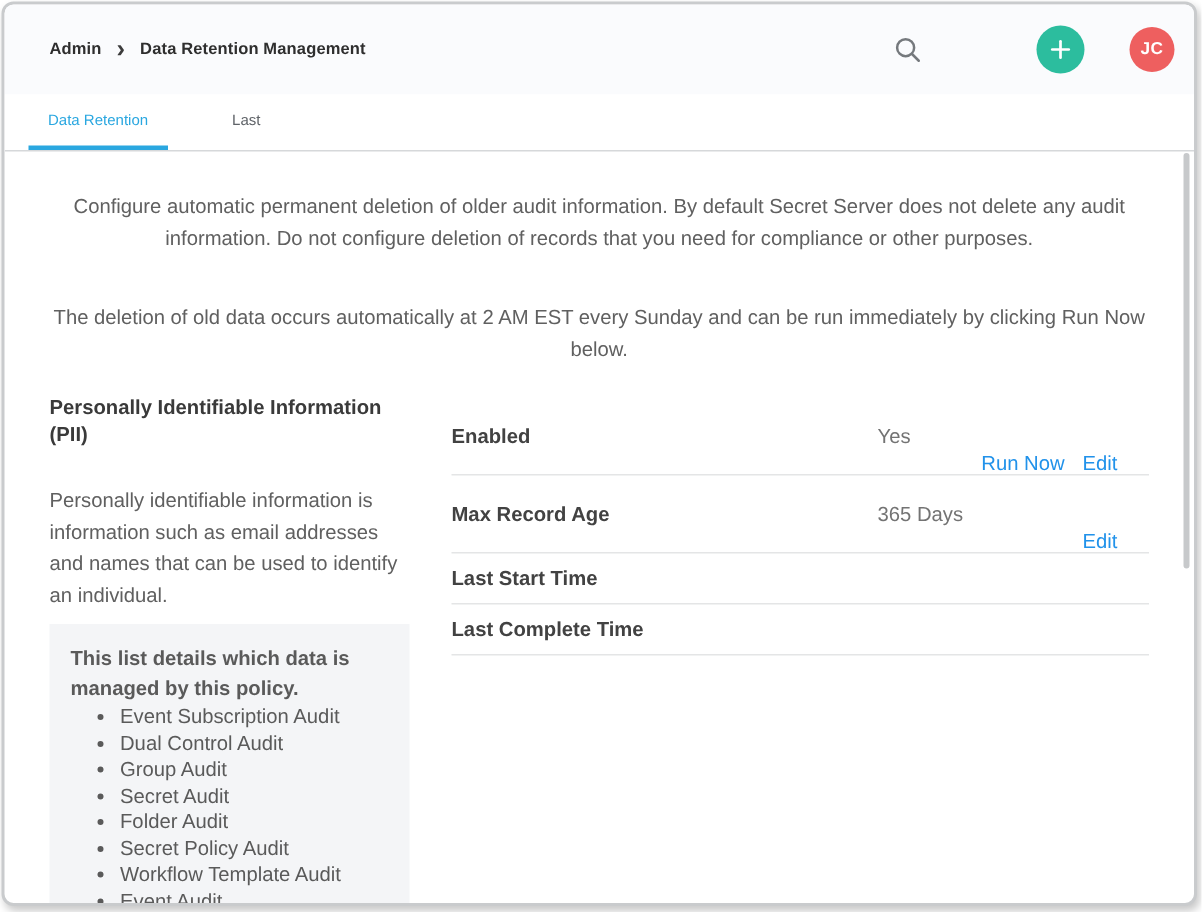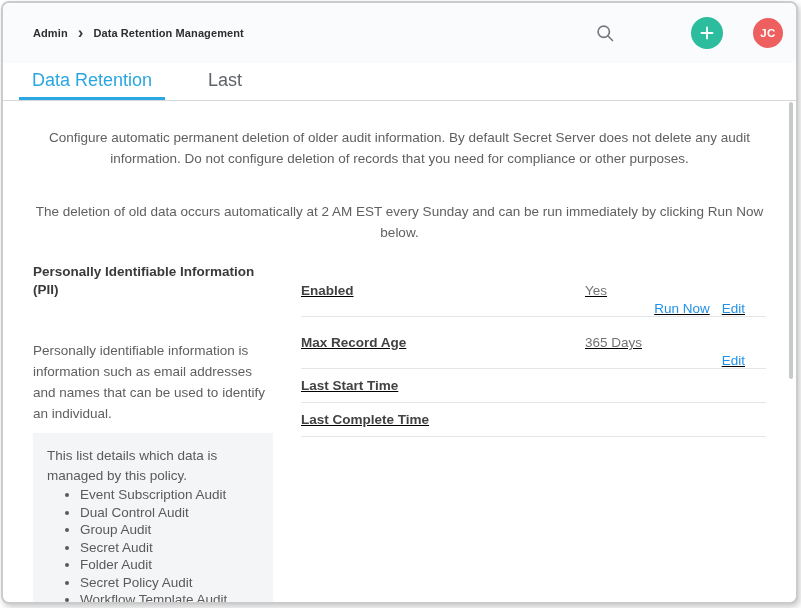--- a/index.html
+++ b/index.html
@@ -50,46 +50,46 @@
   
   .tabs {
     height: 38px; background: #fff;
     border-bottom: 1px solid #d6d8da;
     display: flex; align-items: stretch;
     padding-left: 16px; gap: 30px;
   }
   .tab {
     display: flex; align-items: center;
     padding: 0 13px;
-    font-size: 18px; color: #5f6368;
+    font-size: 10px; color: #5f6368;
     border-bottom: 3px solid transparent;
     cursor: pointer;
   }
   .tab.active { color: var(--tab-color, #2aa7e0); border-bottom-color: var(--tab-color, #2aa7e0); font-weight: 400; }
 
   
   .content { padding: 26px 30px 0 30px; }
   .intro { font-size: 13.5px; line-height: 21px; color: #606060; max-width: 745px; text-align: center; }
   .intro + .intro { margin-top: 32px; }
 
   .columns { display: flex; margin-top: 20px; gap: 28px; align-items: flex-start; }
 
   .left-col { flex: 0 0 240px; }
-  .policy-title { font-size: 13.5px; font-weight: 700; color: #3a3a3a; line-height: 18px; margin-bottom: 41px; }
+  .policy-title { font-size: 13.5px; font-weight: 700; color: #3a3a3a; line-height: 18px; margin-bottom: 24px; }
   .policy-desc { font-size: 13.5px; line-height: 21px; color: #606060; margin-bottom: 9px; }
   .info-box {
     background: #f4f5f7;
     padding: 13px 14px 16px 14px;
     font-size: 13.5px; color: #5a5a5a;
   }
-  .info-box .box-intro { line-height: 20px; }
+  .info-box .box-intro { line-height: 20px; font-weight: bold; }
   .info-box ul { margin: 0 0 0 0; padding-left: 33px; }
   .info-box li { line-height: 17.5px; color: #5a5a5a; }
 
-  .right-col { flex: 1; min-width: 0; margin-top: 2px; text-decoration: underline; }
+  .right-col { flex: 1; min-width: 0; margin-top: 2px; }
   .srow {
     display: flex; align-items: center;
     min-height: 34px;
     border-bottom: 1px solid #e4e5e6;
     font-size: 13.5px;
   }
   .srow .row-label { flex: 0 0 240px; font-weight: 700; color: #424242; }
   .srow .row-value { flex: 1; color: #737373; margin-left: 44px; }
   .srow .row-actions { display: flex; gap: 12px; padding-right: 21px; }
   .srow .row-actions .link {

